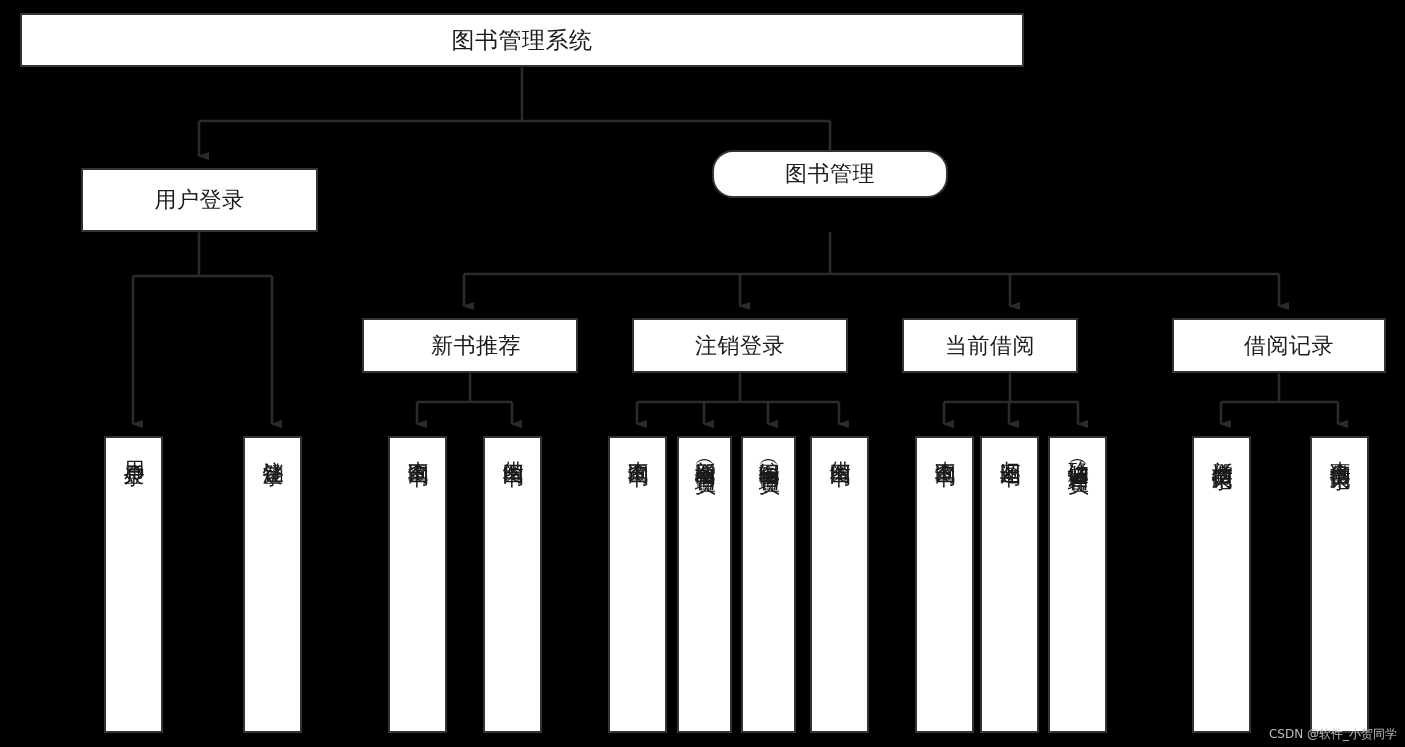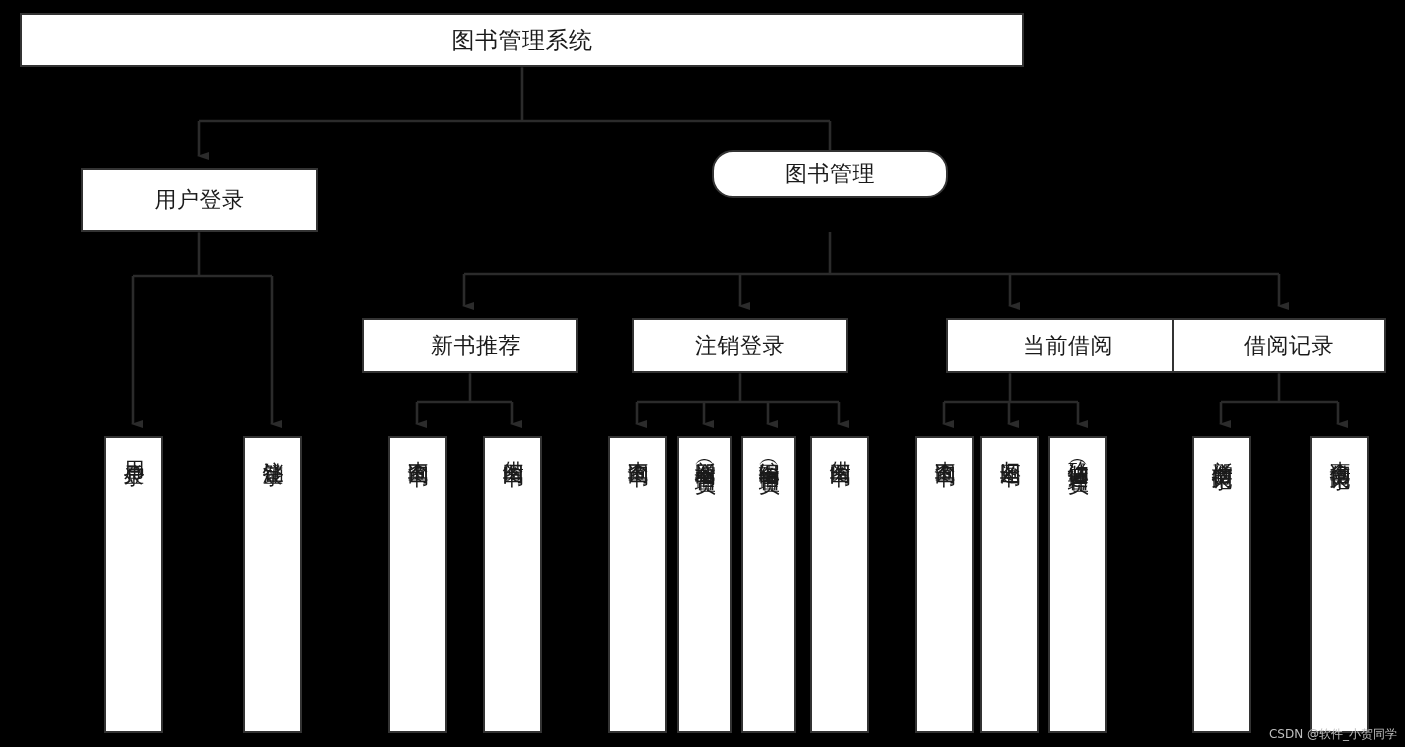--- a/index.html
+++ b/index.html
@@ -142,21 +142,21 @@
   <div class="node h" style="left:712px; top:150px; width:236px; height:48px;border-radius:21px;">
     <span class="label">图书管理</span>
   </div>
 
   <div class="node h" style="left:362px; top:318px; width:216px; height:55px;padding-left:12px;">
     <span class="label">新书推荐</span>
   </div>
   <div class="node h" style="left:632px; top:318px; width:216px; height:55px;">
     <span class="label">注销登录</span>
   </div>
-  <div class="node h" style="left:902px; top:318px; width:244px; height:55px;margin-left:44px;">
+  <div class="node h" style="left:902px; top:318px; width:176px; height:55px;">
     <span class="label">当前借阅</span>
   </div>
   <div class="node h" style="left:1172px; top:318px; width:214px; height:55px;padding-left:20px;">
     <span class="label">借阅记录</span>
   </div>
 
   <div class="node v" style="left:104px; top:436px; width:59px; height:297px;">
     <span class="label">用户登录</span>
   </div>
   <div class="node v" style="left:243px; top:436px; width:59px; height:297px;">

